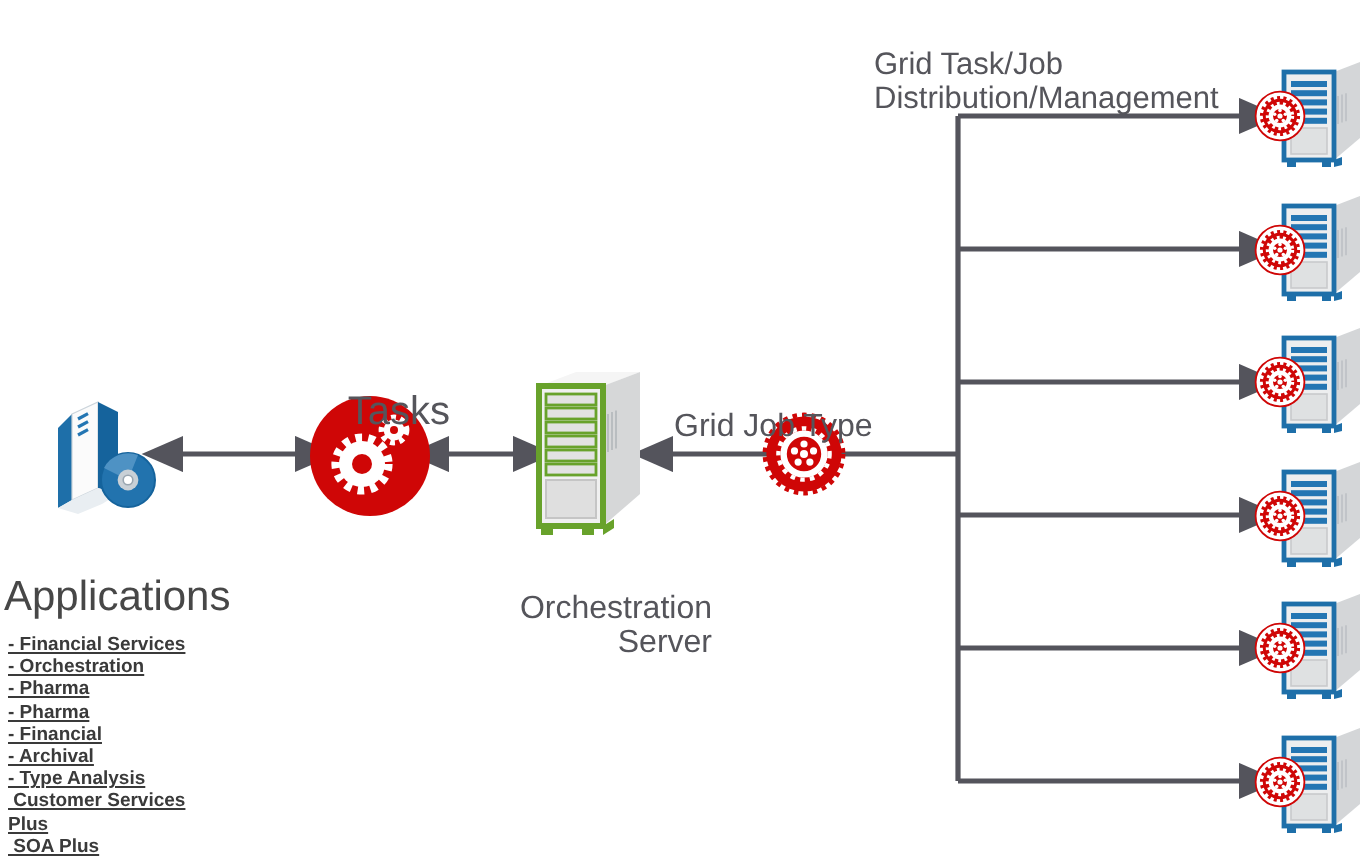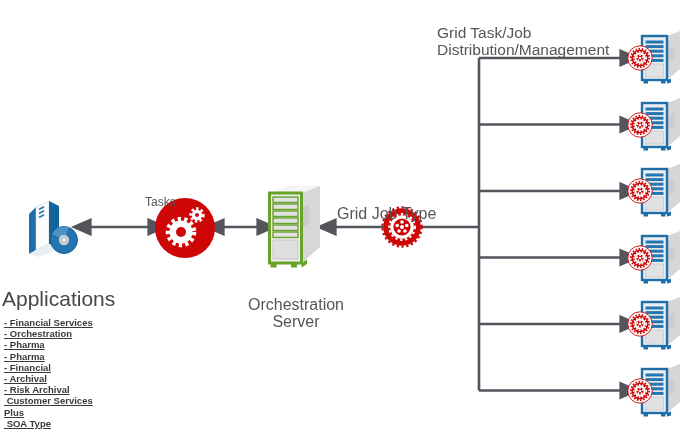--- a/index.html
+++ b/index.html
@@ -4,23 +4,23 @@
 <style>
   html,body{margin:0;padding:0;background:#fff;}
   #canvas{
     position:relative;width:681px;height:433px;background:#ffffff;overflow:hidden;
     font-family:"Liberation Sans","DejaVu Sans",sans-serif;
   }
   .layer{position:absolute;left:0;top:0;pointer-events:none;}
   .conn{stroke:#54545C;stroke-width:2.6px;fill:none;}
   .icon{position:absolute;}
   .label{position:absolute;color:#55555B;white-space:pre-line;margin-top:23px;}
-  #tasks-label{left:145px;top:172px;width:80px;text-align:left;font-size:12px;}
+  #tasks-label{left:145px;top:172px;width:80px;text-align:right;font-size:20px;}
   #grid-job-type-label{left:337px;top:182px;width:130px;text-align:left;font-size:16px;}
-  #orchestration-label{left:236px;top:273px;width:120px;text-align:center;font-size:16px;line-height:17px;}
+  #orchestration-label{left:236px;top:273px;width:120px;text-align:right;font-size:16px;line-height:17px;}
   #grid-title{left:437px;top:2px;width:220px;font-size:15.5px;line-height:16.5px;}
   #applications-title{left:2px;top:264px;font-size:21px;color:#474747;white-space:nowrap;}
   #app-list{left:4px;top:294px;font-size:9.5px;line-height:11.2px;font-weight:bold;color:#3A3A3A;white-space:pre;text-decoration:underline;}
   .grid-node{position:absolute;left:627px;width:54px;height:60px;}
 </style>
 </head>
 <body>
 
 <div id="canvas">
 
@@ -108,21 +108,21 @@
     </g>
   </svg>
 
   <div class="label" id="tasks-label">Tasks</div>
   <div class="label" id="grid-job-type-label">Grid Job Type</div>
   <div class="label" id="orchestration-label">Orchestration
 Server</div>
   <div class="label" id="grid-title">Grid Task/Job
 Distribution/Management</div>
   <div class="label" id="applications-title">Applications</div>
-  <div class="label" id="app-list"><div>- Financial Services</div><div>- Orchestration</div><div>- Pharma</div><div>- Pharma</div><div>- Financial</div><div>- Archival</div><div>- Risk Archival</div><div> Customer Services</div><div>Plus</div><div> SOA Type</div></div>
+  <div class="label" id="app-list"><div>- Financial Services</div><div>- Orchestration</div><div>- Pharma</div><div>- Pharma</div><div>- Financial</div><div>- Archival</div><div>- Type Analysis</div><div> Customer Services</div><div>Plus</div><div> SOA Plus</div></div>
 
   <div>
       <div class="grid-node" style="top: 28px;">
       <svg width="54" height="60" viewBox="0 0 54 60">
         <polygon points="40,8 53,3 53,41 40,52" fill="#D4D6D8"></polygon>
         <path d="M42,20 v14 M44,19.3 v14 M46,18.6 v14" stroke="#BFC3C7" stroke-width="0.9"></path>
         <rect x="15" y="8" width="25" height="44" fill="#EDEEEF" stroke="#1E6FA9" stroke-width="2.4"></rect>
         <g fill="#2476B3">
           <rect x="18.5" y="12.5" width="18" height="3"></rect>
           <rect x="18.5" y="17.1" width="18" height="3"></rect>

